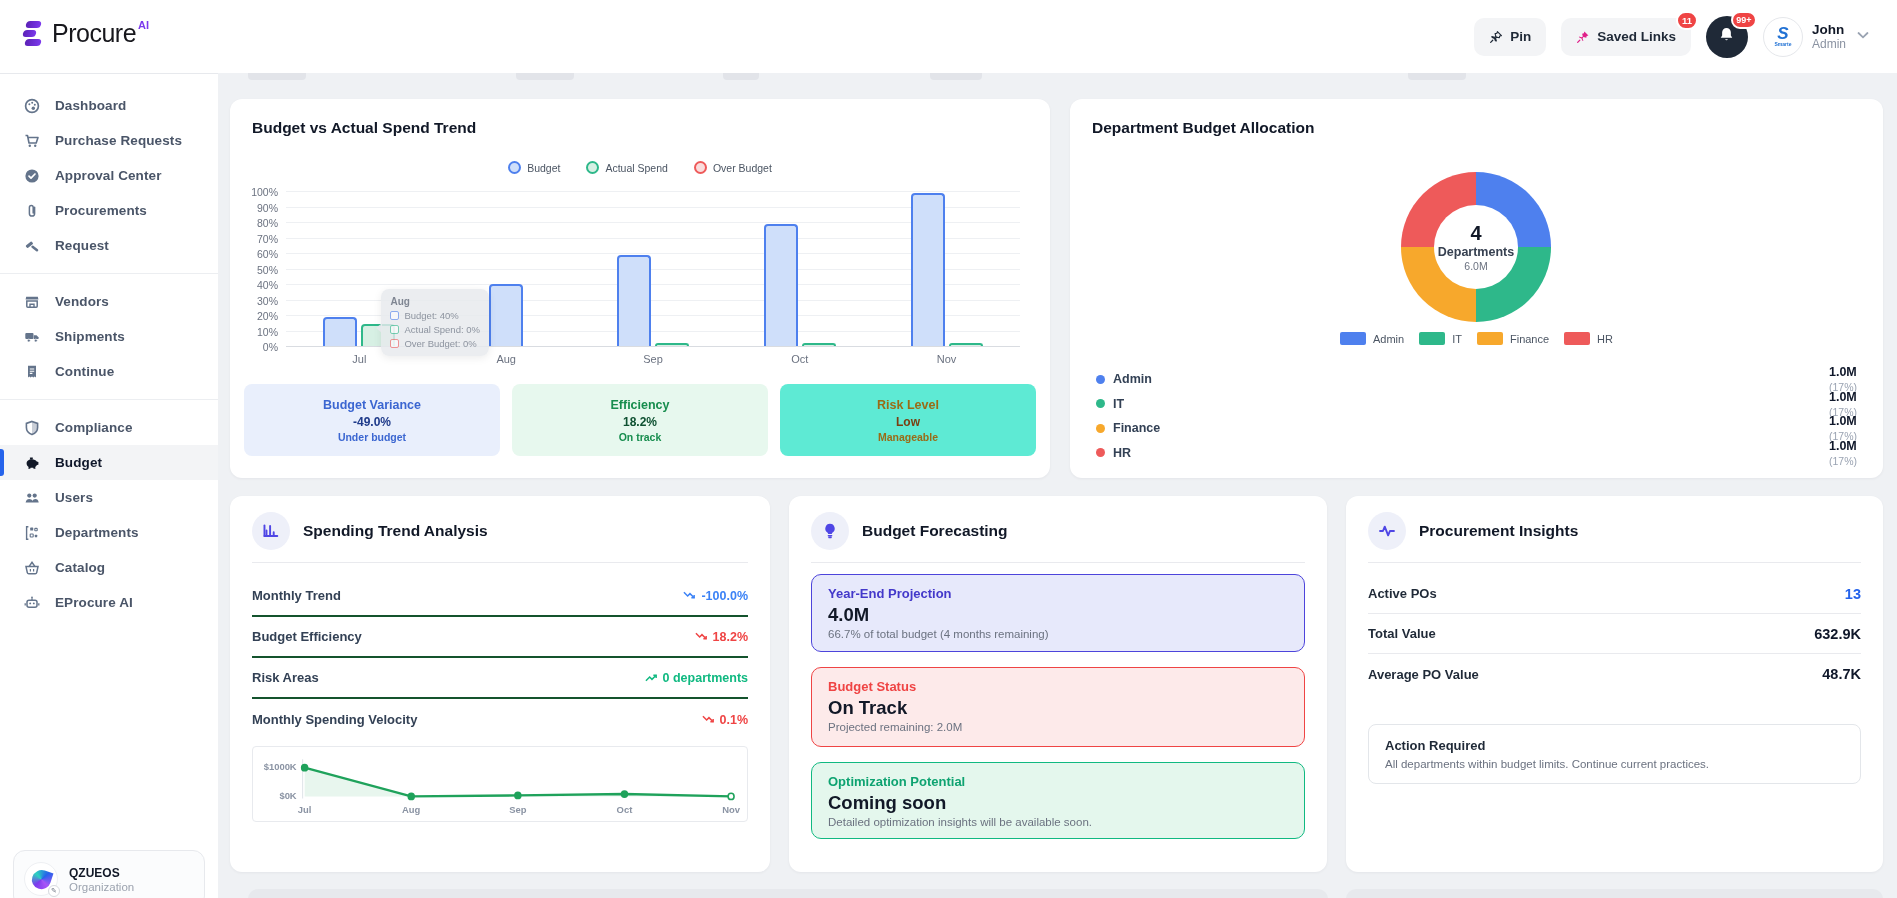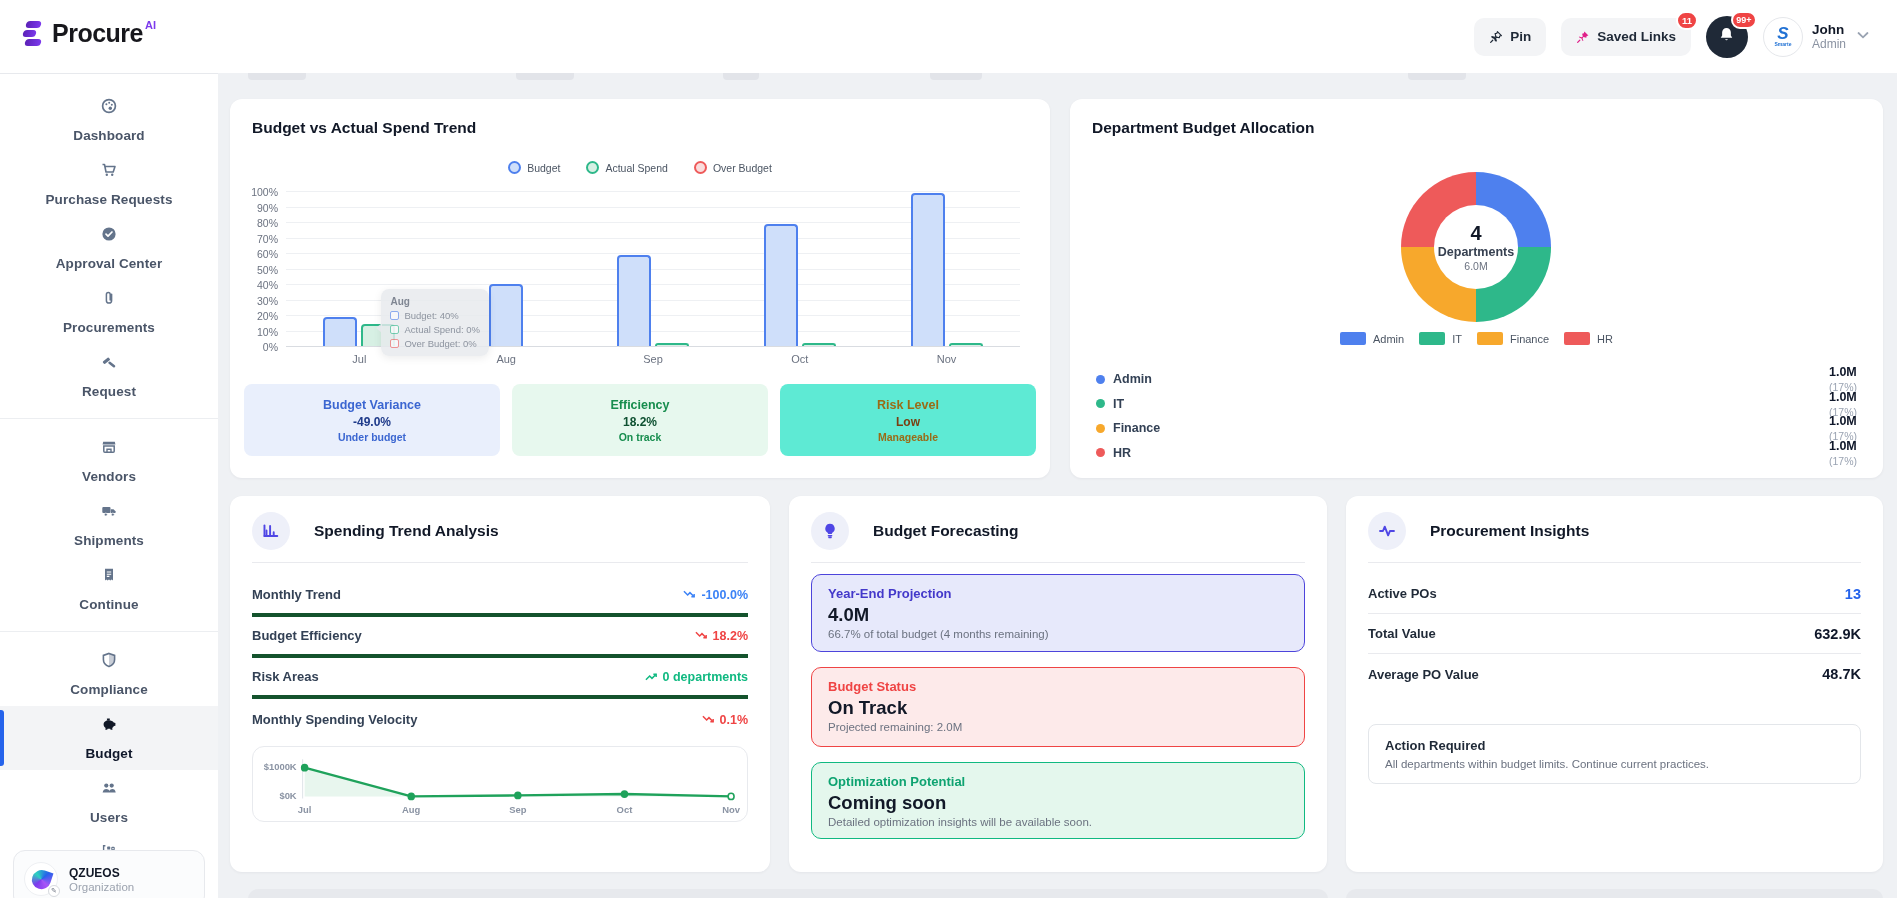--- a/index.html
+++ b/index.html
@@ -8,21 +8,21 @@
 
   
   .header { position:absolute; left:0; top:0; width:1897px; height:73px; background:#fff; z-index:20; }
   .logo { position:absolute; left:22px; top:18px; display:flex; align-items:flex-start; cursor:pointer; }
   .logo-mark { width:26px; height:32px; position:relative; margin-right:4px; }
   .logo-mark i { position:absolute; display:block; height:7px; border-radius:4px;
     background:linear-gradient(90deg,#5b21b6,#7c3aed); }
   .logo-mark i:nth-child(1){ top:3px; left:4px; width:15px; transform:skewX(-12deg);}
   .logo-mark i:nth-child(2){ top:12px; left:1px; width:13px; transform:skewX(-12deg);}
   .logo-mark i:nth-child(3){ top:21px; left:3px; width:16px; transform:skewX(-12deg);}
-  .logo-text { font-size:25px; font-weight:700; letter-spacing:-0.5px; color:#17171c; line-height:30px;}
+  .logo-text { font-size:25px; font-weight:400; letter-spacing:-0.5px; color:#17171c; line-height:30px;}
   .logo-ai { font-size:11px; font-weight:800; color:#7c3aed; margin-left:2px; margin-top:1px;}
   .header-right { position:absolute; right:26px; top:0; height:73px; display:flex; align-items:center; gap:15px; }
   .hbtn { height:38px; background:#f3f4f6; border-radius:10px; display:flex; align-items:center;
     gap:7px; padding:0 15px; font-size:13.5px; font-weight:700; color:#1f2937; cursor:pointer; position:relative;}
   .hbtn svg { display:block; }
   .badge { position:absolute; top:-7px; right:-7px; min-width:19px; height:19px; padding:0 4px;
     background:#ef4444; border:2px solid #fff; border-radius:10px; color:#fff; font-size:9.5px;
     font-weight:800; display:flex; align-items:center; justify-content:center; }
   .bell-wrap { position:relative; width:42px; height:42px; background:#1f2937; border-radius:50%;
     display:flex; align-items:center; justify-content:center; cursor:pointer; }
@@ -35,21 +35,21 @@
   .avatar .s { font-size:17px; font-weight:800; font-style:italic; color:#2272d4; line-height:15px;}
   .avatar .sm { font-size:5px; font-weight:700; color:#2272d4; }
   .user-name { font-size:13.5px; font-weight:800; color:#111827; line-height:15px;}
   .user-role { font-size:12px; color:#8b93a2; }
 
   
   .sidebar { position:absolute; left:0; top:73px; width:218px; height:825px; background:#fff;
     border-top:1px solid #e7e9ed; z-index:10; }
   .side-nav { padding-top:14px; }
   .side-item { position:relative; display:flex; align-items:center; gap:14px; padding:9px 24px;
-    cursor:pointer;flex-direction:column; }
+    cursor:pointer; }
   .s-icon { width:17px; height:17px; color:#64748b; display:flex; align-items:center; }
   .s-label { font-size:13.5px; font-weight:600; color:#4a5568; letter-spacing:0.1px;}
   .side-item.active { background:#f3f4f6; }
   .side-item.active::before { content:""; position:absolute; left:0; top:4px; bottom:4px; width:4px;
     background:#2563eb; border-radius:0 3px 3px 0;}
   .side-item.active .s-label { color:#0f172a; font-weight:800; }
   .side-item.active .s-icon { color:#111827; }
   .side-div { height:1px; background:#eceef1; margin:10px 0; }
   .org-card { position:absolute; left:13px; bottom:-10px; width:192px; height:58px; background:#fbfcfd;
     border:1px solid #e7e9ed; border-radius:12px; display:flex; align-items:center; gap:11px;
@@ -121,35 +121,35 @@
   .alloc-rows { position:absolute; left:26px; right:26px; top:268px; }
   .alloc-row { height:24.5px; display:flex; align-items:center; justify-content:space-between; }
   .ar-left { display:flex; align-items:center; gap:8px; }
   .ar-dot { width:9px; height:9px; border-radius:50%; }
   .ar-name { font-size:12.5px; font-weight:700; color:#334155; }
   .ar-right { display:flex; align-items:flex-start; gap:2px;flex-direction:column; }
   .ar-value { font-size:12.5px; font-weight:800; color:#0f172a; }
   .ar-pct { font-size:10.5px; color:#9aa3b2; }
 
   
-  .panel-head { position:absolute; left:22px; top:16px; display:flex; align-items:center; gap:24px; }
+  .panel-head { position:absolute; left:22px; top:16px; display:flex; align-items:center; gap:13px; }
   .panel-icon { width:38px; height:38px; border-radius:50%; background:#eef0f9; display:flex;
     align-items:center; justify-content:center; color:#4f46e5; }
   .panel-title { font-size:15.5px; font-weight:800; color:#111827; }
   .panel-div { position:absolute; left:22px; right:22px; top:66px; height:1px; background:#e9eaee; }
 
   #card-spend { left:12px; top:423px; width:540px; height:376px; }
   .spend-rows { position:absolute; left:22px; right:22px; top:80px; }
   .spend-row { height:41px; display:flex; align-items:center; justify-content:space-between;
-    border-bottom:4px solid #14532d; }
+    border-bottom:2px solid #14532d; }
   .spend-row:last-child { border-bottom:none; }
   .sr-label { font-size:13px; font-weight:700; color:#334155; }
   .sr-value { display:flex; align-items:center; gap:5px; font-size:12.5px; font-weight:800; }
   .mini-chart { position:absolute; left:22px; right:22px; top:250px; height:76px;
-    border:1px solid #e8eaee; border-radius:12px; padding:4px 6px; }
+    border:1px solid #e8eaee; border-radius:4px; padding:4px 6px; }
   .sp-t { font-size:9.5px; fill:#8a93a3; font-weight:600; }
 
   #card-forecast { left:571px; top:423px; width:538px; height:376px; }
   .fc-boxes { position:absolute; left:22px; right:22px; top:78px; }
   .fc-box { border:1.5px solid; border-radius:10px; padding:11px 16px; margin-bottom:15px; }
   .fc-label { font-size:13px; font-weight:800; }
   .fc-value { font-size:18.5px; font-weight:800; color:#111827; margin:3px 0 2px; }
   .fc-sub { font-size:11.5px; color:#6b7280; }
   .fc-indigo { background:#e7e9fb; border-color:#4d44db; } .fc-indigo .fc-label{ color:#4338ca; }
   .fc-red { background:#fdeaea; border-color:#ef4444; } .fc-red .fc-label{ color:#ef4444; }

